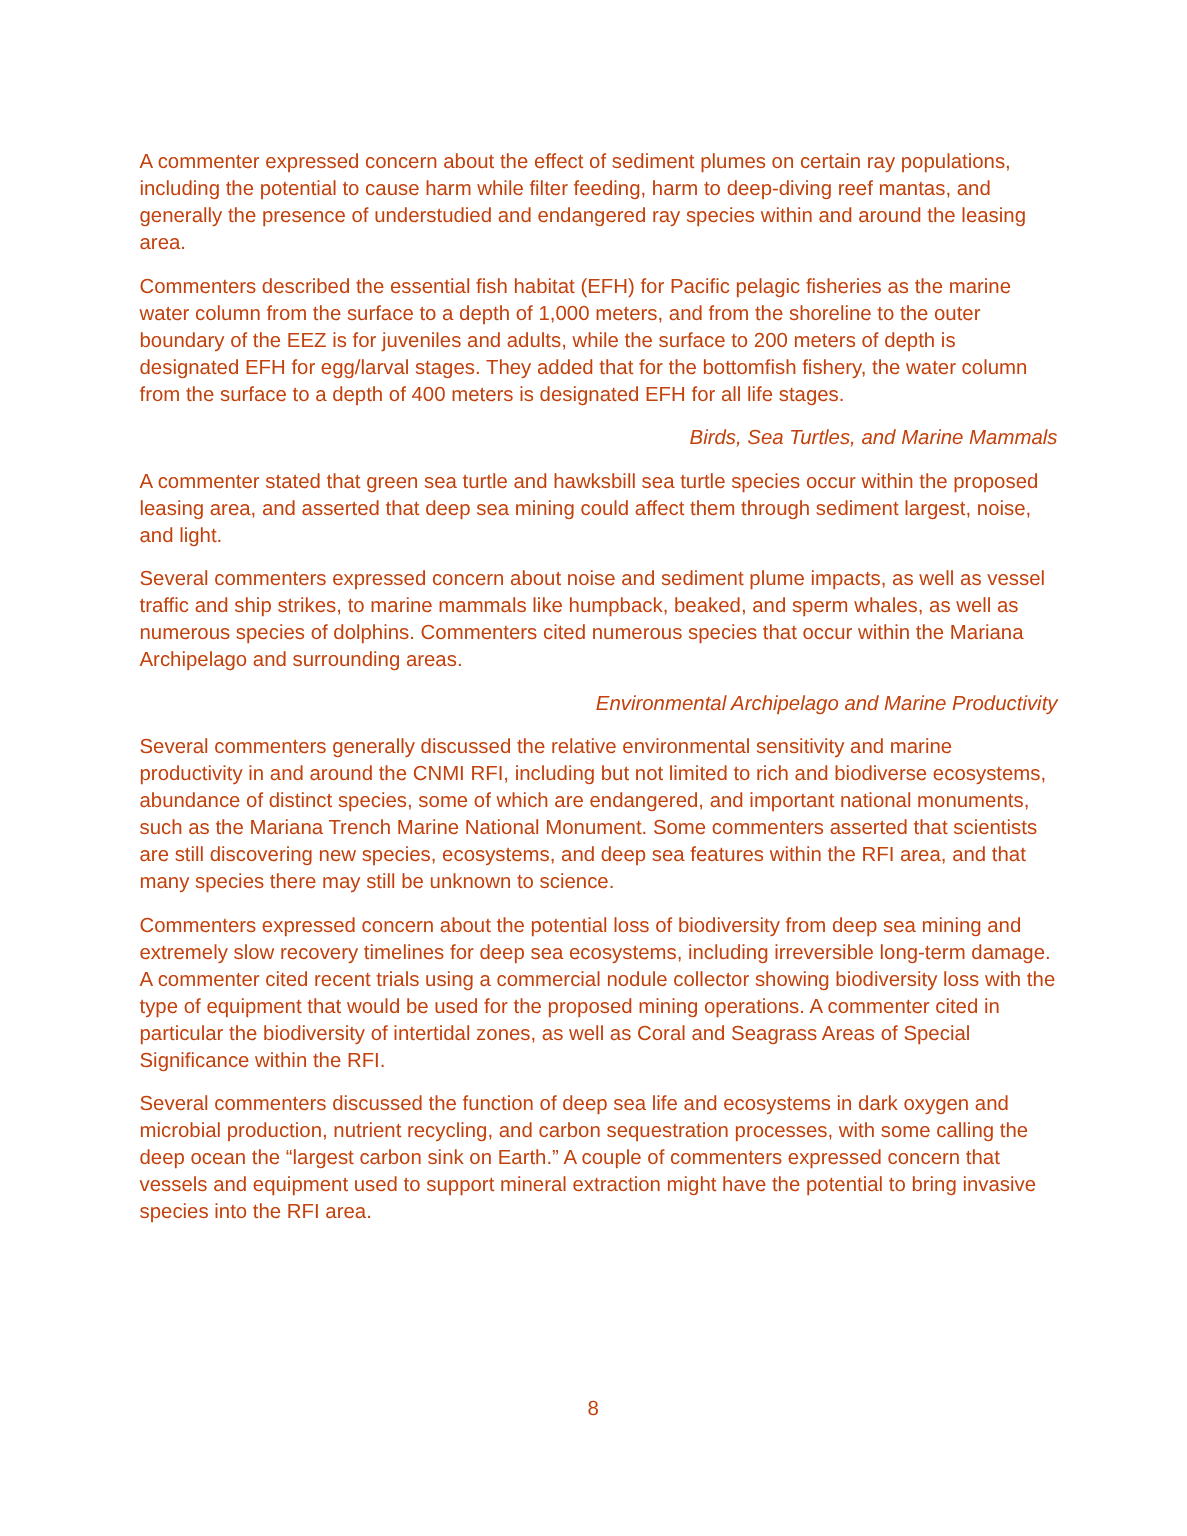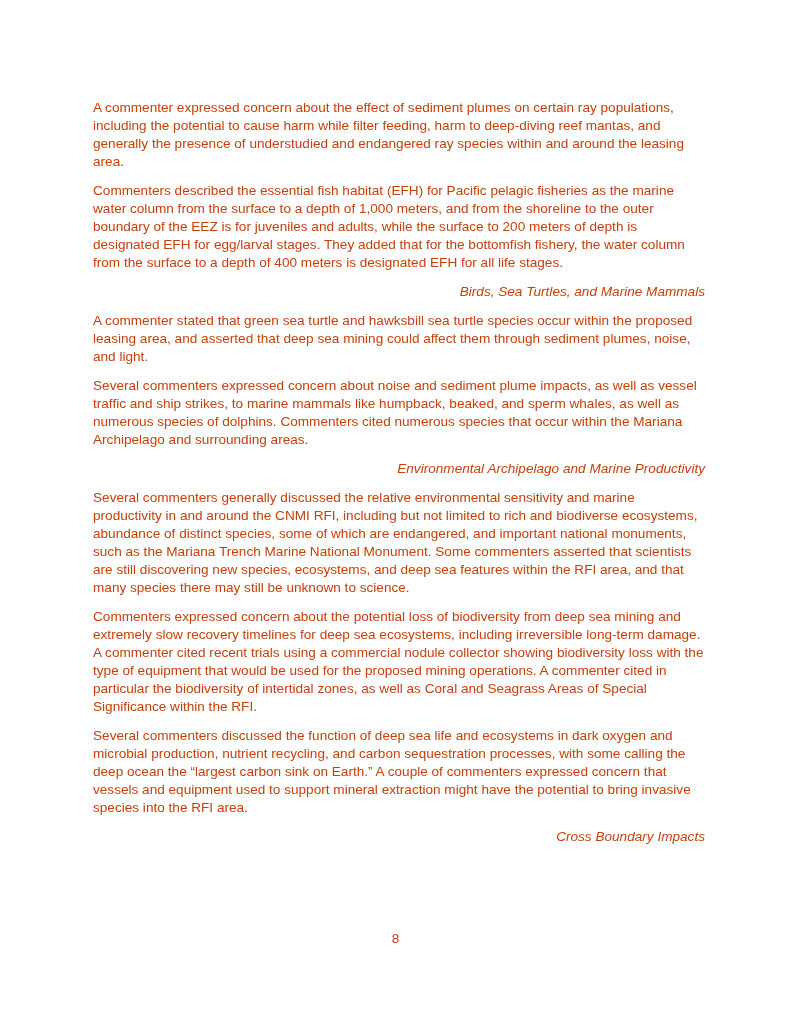--- a/index.html
+++ b/index.html
@@ -47,22 +47,21 @@
   }
 </style>
 </head>
 <body>
 
 <div class="page">
   <div class="content">
     <p class="para">A commenter expressed concern about the effect of sediment plumes on certain ray populations, including the potential to cause harm while filter feeding, harm to deep-diving reef mantas, and generally the presence of understudied and endangered ray species within and around the leasing area.</p>
     <p class="para">Commenters described the essential fish habitat (EFH) for Pacific pelagic fisheries as the marine water column from the surface to a depth of 1,000 meters, and from the shoreline to the outer boundary of the EEZ is for juveniles and adults, while the surface to 200 meters of depth is designated EFH for egg/larval stages. They added that for the bottomfish fishery, the water column from the surface to a depth of 400 meters is designated EFH for all life stages.</p>
     <p class="section-heading">Birds, Sea Turtles, and Marine Mammals</p>
-    <p class="para">A commenter stated that green sea turtle and hawksbill sea turtle species occur within the proposed leasing area, and asserted that deep sea mining could affect them through sediment plumes, noise, and light.</p>
+    <p class="para">A commenter stated that green sea turtle and hawksbill sea turtle species occur within the proposed leasing area, and asserted that deep sea mining could affect them through sediment largest, noise, and light.</p>
     <p class="para">Several commenters expressed concern about noise and sediment plume impacts, as well as vessel traffic and ship strikes, to marine mammals like humpback, beaked, and sperm whales, as well as numerous species of dolphins. Commenters cited numerous species that occur within the Mariana Archipelago and surrounding areas.</p>
     <p class="section-heading">Environmental Archipelago and Marine Productivity</p>
     <p class="para">Several commenters generally discussed the relative environmental sensitivity and marine productivity in and around the CNMI RFI, including but not limited to rich and biodiverse ecosystems, abundance of distinct species, some of which are endangered, and important national monuments, such as the Mariana Trench Marine National Monument. Some commenters asserted that scientists are still discovering new species, ecosystems, and deep sea features within the RFI area, and that many species there may still be unknown to science.</p>
     <p class="para">Commenters expressed concern about the potential loss of biodiversity from deep sea mining and extremely slow recovery timelines for deep sea ecosystems, including irreversible long-term damage. A commenter cited recent trials using a commercial nodule collector showing biodiversity loss with the type of equipment that would be used for the proposed mining operations. A commenter cited in particular the biodiversity of intertidal zones, as well as Coral and Seagrass Areas of Special Significance within the RFI.</p>
     <p class="para">Several commenters discussed the function of deep sea life and ecosystems in dark oxygen and microbial production, nutrient recycling, and carbon sequestration processes, with some calling the deep ocean the “largest carbon sink on Earth.” A couple of commenters expressed concern that vessels and equipment used to support mineral extraction might have the potential to bring invasive species into the RFI area.</p>
-    <p class="section-heading">Cross Boundary Impacts</p>
   </div>
   <div class="page-number">8</div>
 </div>
 
 </body></html>

